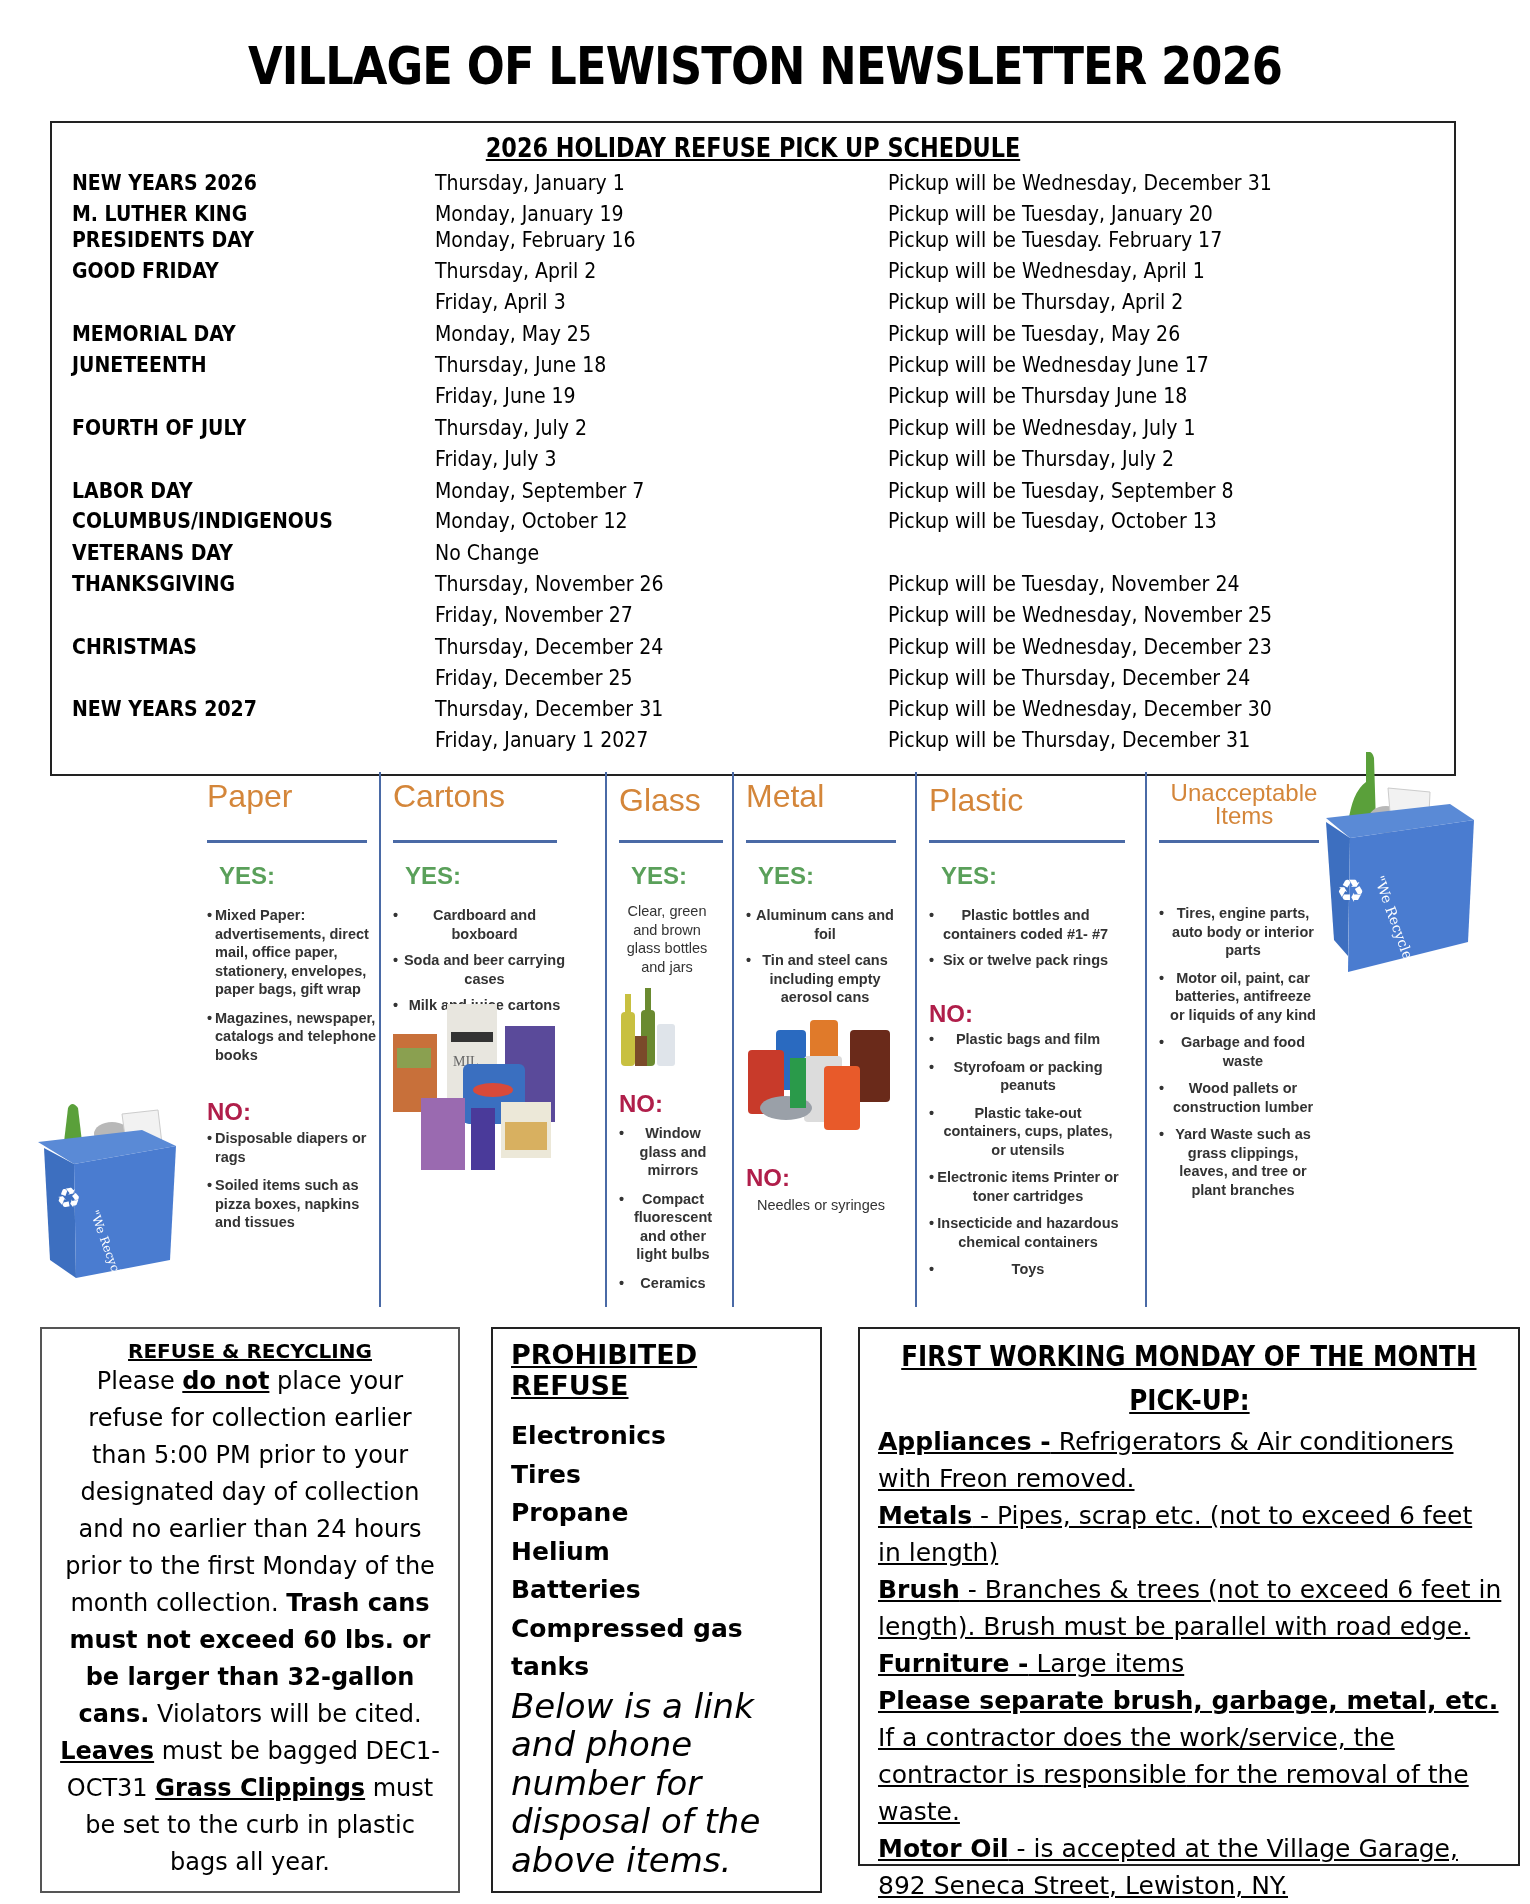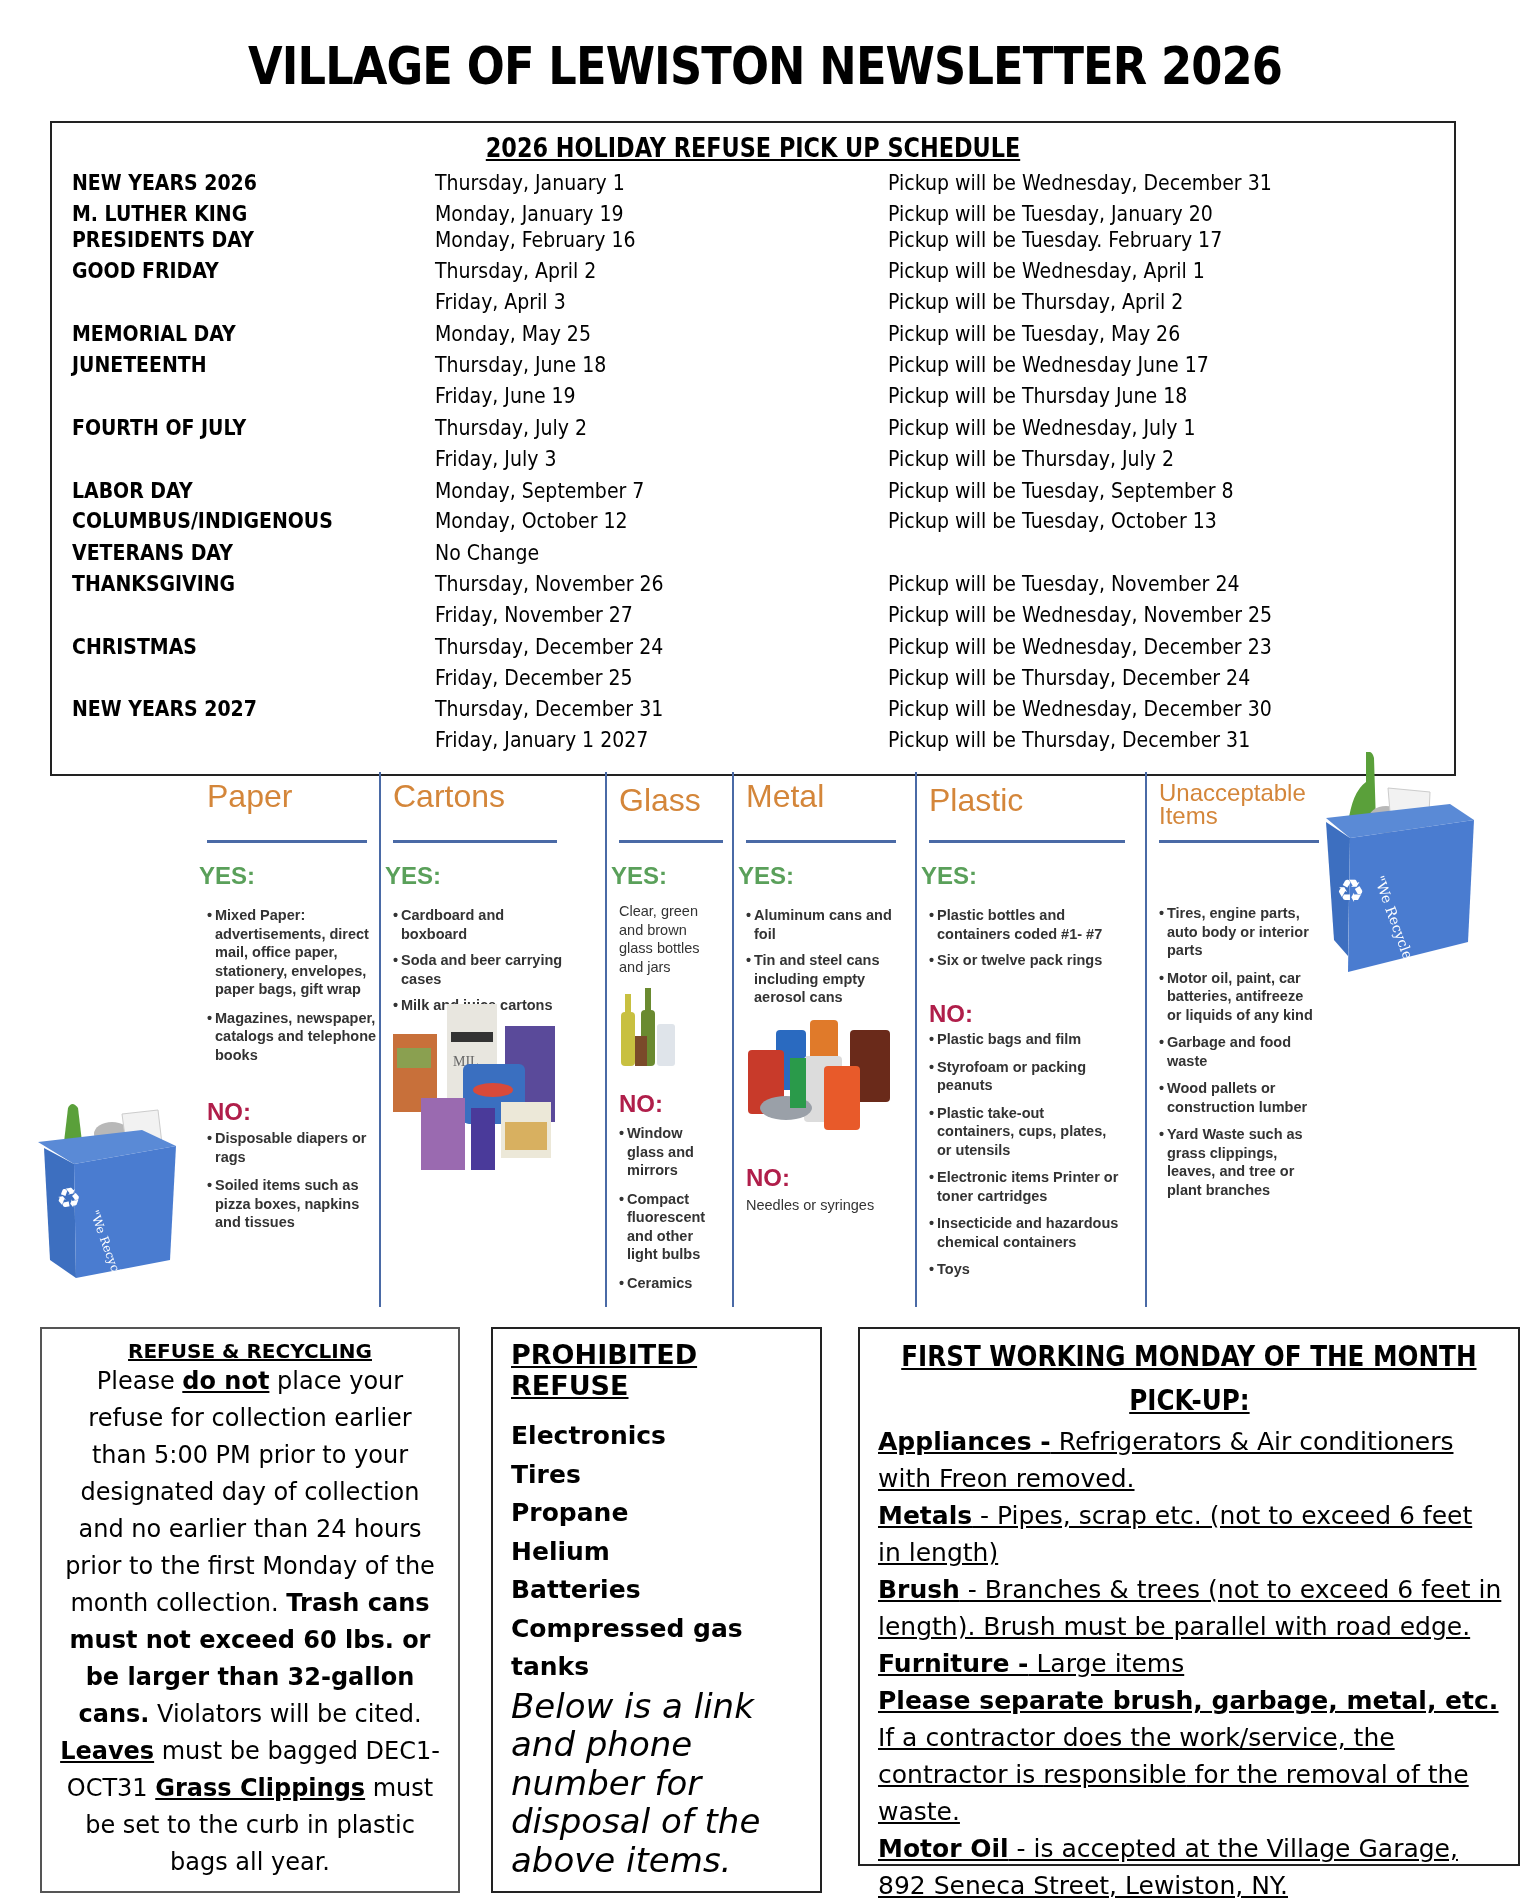--- a/index.html
+++ b/index.html
@@ -24,25 +24,25 @@
   }
   .sched-row { position: absolute; left: 0; width: 100%; height: 28px; font-size: 22px; line-height: 28px; }
   .sched-row span { position: absolute; white-space: nowrap; transform: scaleX(0.86); transform-origin: left center; }
   .c-holiday { left: 20px; font-weight: bold; }
   .c-date { left: 383px; }
   .c-pickup { left: 836px; }
 
   
   .recycle { position: absolute; left: 195px; top: 772px; width: 1140px; height: 535px; }
   .rcol { position: absolute; top: 0; height: 535px; }
-  .rcol.sep { border-left: 2px solid #4a6aa6; }
+  .rcol.sep { border-left: 2px solid #4a6aa6; text-align: center; }
   .rhead { position: absolute; left: 12px; top: 0; font-size: 32px; color: #d4863a; font-family: "Liberation Sans", sans-serif; line-height: 1; }
   .rhead.small { font-size: 24px; line-height: 0.95; top: 10px; }
   .rrule { position: absolute; left: 12px; top: 68px; height: 3px; background: #4a6aa6; }
-  .ryes { position: absolute; left: 4px; top: 90px; font-size: 24px; color: #5aa05a; font-family: "Liberation Sans", sans-serif; font-weight: bold; }
+  .ryes { position: absolute; left: 24px; top: 90px; font-size: 24px; color: #5aa05a; font-family: "Liberation Sans", sans-serif; font-weight: bold; }
   .rno { position: absolute; left: 12px; font-size: 24px; color: #b01e4a; font-family: "Liberation Sans", sans-serif; font-weight: bold; }
   .rlist { position: absolute; left: 12px; font-family: "Liberation Sans", sans-serif; font-size: 14.5px; color: #333; line-height: 18.5px; }
   .rlist .it { position: relative; padding-left: 8px; margin-bottom: 10px; }
   .rlist .it.b::before { content: "•"; position: absolute; left: 0; top: 0; }
 
   .photo { position: absolute; border-radius: 6px; }
 
   .bin { position: absolute; }
 
   

